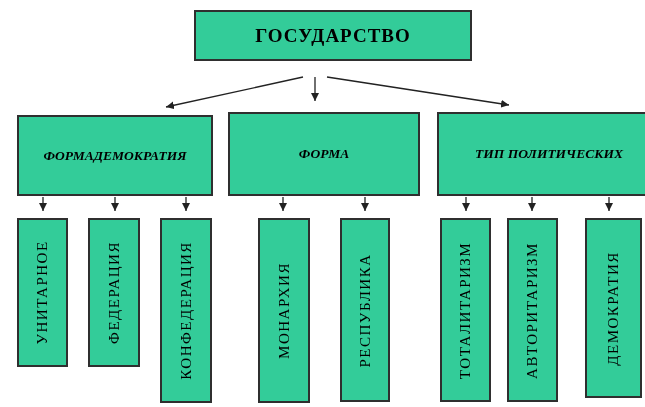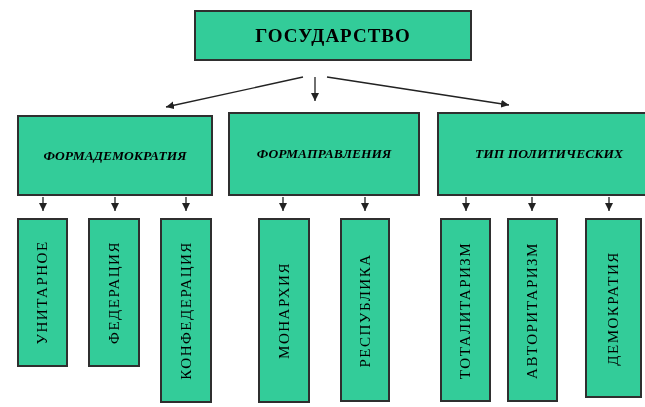--- a/index.html
+++ b/index.html
@@ -51,21 +51,20 @@
     <span>ГОСУДАРСТВО</span>
   </div>
 
   <div class="box branch-box" style="left:17px;top:115px;width:196px;height:81px;">
     <div>ФОРМА</div>
     <div>ДЕМОКРАТИЯ</div>
   </div>
 
   <div class="box branch-box" style="left:228px;top:112px;width:192px;height:84px;">
     <div>ФОРМА</div>
-    <div>ПРАВЛЕНИЯ</div>
   </div>
 
   <div class="box branch-box" style="left:437px;top:112px;width:224px;height:84px;gap:24px;">
     <div>ТИП ПОЛИТИЧЕСКИХ</div>
   </div>
 
   <div class="box leaf-box" style="left:17px;top:218px;width:51px;height:149px;">
     <span>УНИТАРНОЕ</span>
   </div>
   <div class="box leaf-box" style="left:88px;top:218px;width:52px;height:149px;">

